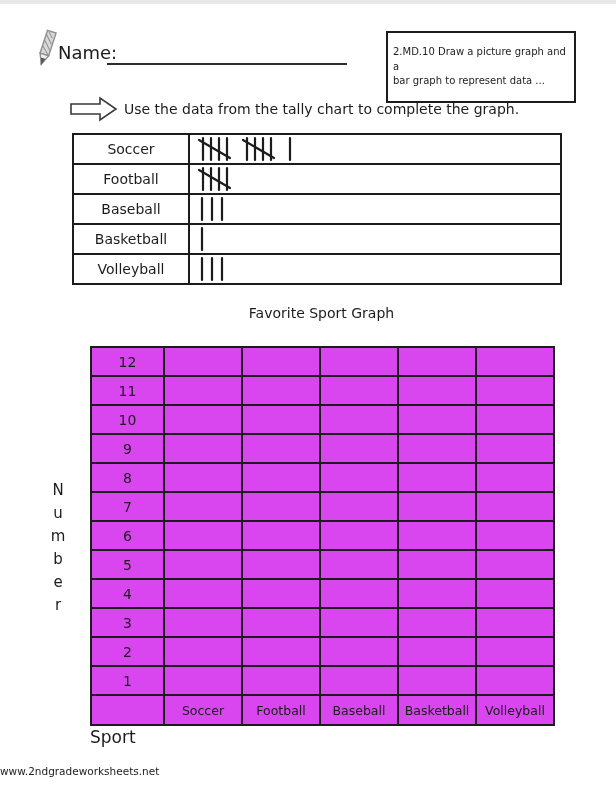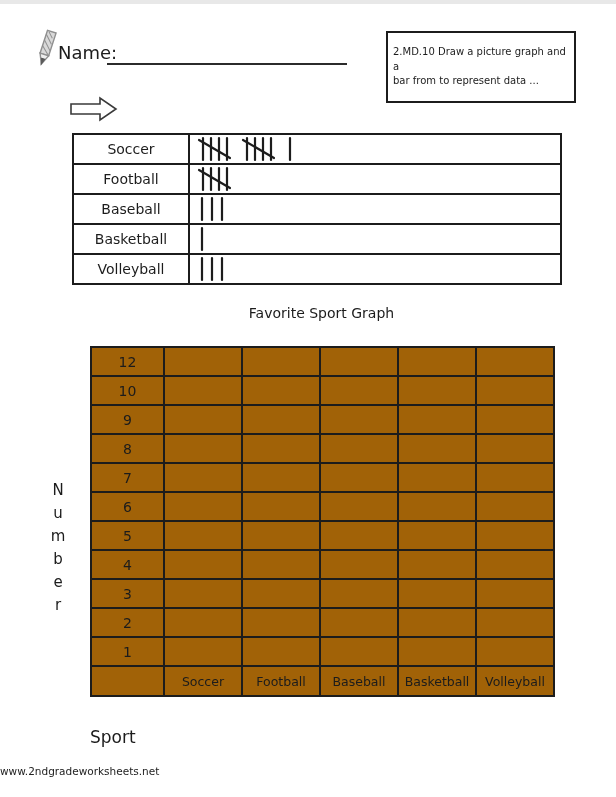--- a/index.html
+++ b/index.html
@@ -24,21 +24,21 @@
   .tally-table td{border:2px solid #1c1c1c;padding:0;}
   .tally-table tr{height:30px;}
   td.tally-label{width:114px;text-align:center;font-size:14px;}
   td.tally-marks{width:363px;padding-left:7px;vertical-align:middle;}
   td.tally-marks svg{display:block;}
   
   .graph-title{position:absolute;left:90px;top:301px;width:463px;text-align:center;font-size:14px;}
   
   .ylabel{position:absolute;left:44px;top:475px;width:28px;text-align:center;font-size:15px;line-height:23px;}
   
-  .grid-table{position:absolute;left:90px;top:342px;border-collapse:collapse;table-layout:fixed;background:#a16207;}
+  .grid-table{position:absolute;left:90px;top:342px;border-collapse:collapse;table-layout:fixed;background:#d946ef;}
   .grid-table td{border:2px solid #1c1c1c;padding:0;}
   .grid-table tr{height:29px;}
   .grid-table tr.cat-row{height:30px;}
   td.tick{text-align:center;font-size:14px;}
   td.cat{text-align:center;font-size:12.5px;}
   
   .sport-label{position:absolute;left:90px;top:723px;width:463px;text-align:left;font-size:17px;}
   .footer{position:absolute;left:0;top:761px;width:616px;font-size:10.5px;color:#222;}
 </style>
 </head>
@@ -56,27 +56,28 @@
       <polygon points="9,27 18,27 13.5,37" fill="#efefef" stroke-width="1.4"></polygon>
       <polygon points="12,31.5 15.4,31.5 13.5,37" fill="#5a5a5a" stroke="#5a5a5a"></polygon>
     </g>
   </svg>
 
   <span class="name-label">Name:</span>
   <div class="name-line"></div>
 
   <div class="standard-box">
     <div>2.MD.10 Draw a picture graph and a</div>
-    <div>bar from to represent data ...</div>
+    <div>bar graph to represent data ...</div>
   </div>
 
   <div class="instruction">
     <svg width="50" height="26" viewBox="0 0 50 26">
       <polygon points="2,8 31,8 31,2 47,13 31,24 31,18 2,18" fill="#ffffff" stroke="#3a3a3a" stroke-width="1.6"></polygon>
     </svg>
+    <span class="text">Use the data from the tally chart to complete the graph.</span>
   </div>
 
   <table class="tally-table">
     <tbody id="tally-body">
         <tr>
           <td class="tally-label">Soccer</td>
           <td class="tally-marks">
             <svg width="104" height="28">
               <line x1="6" y1="3" x2="6" y2="25" stroke="#1c1c1c" stroke-width="2.2" stroke-linecap="round"></line>
               <line x1="14" y1="3" x2="14" y2="25" stroke="#1c1c1c" stroke-width="2.2" stroke-linecap="round"></line>
@@ -158,20 +159,28 @@
     <tbody id="grid-body">
         <tr>
           <td class="tick">12</td>
           <td></td>
           <td></td>
           <td></td>
           <td></td>
           <td></td>
         </tr>
         <tr>
+          <td class="tick">11</td>
+          <td></td>
+          <td></td>
+          <td></td>
+          <td></td>
+          <td></td>
+        </tr>
+        <tr>
           <td class="tick">10</td>
           <td></td>
           <td></td>
           <td></td>
           <td></td>
           <td></td>
         </tr>
         <tr>
           <td class="tick">9</td>
           <td></td>

